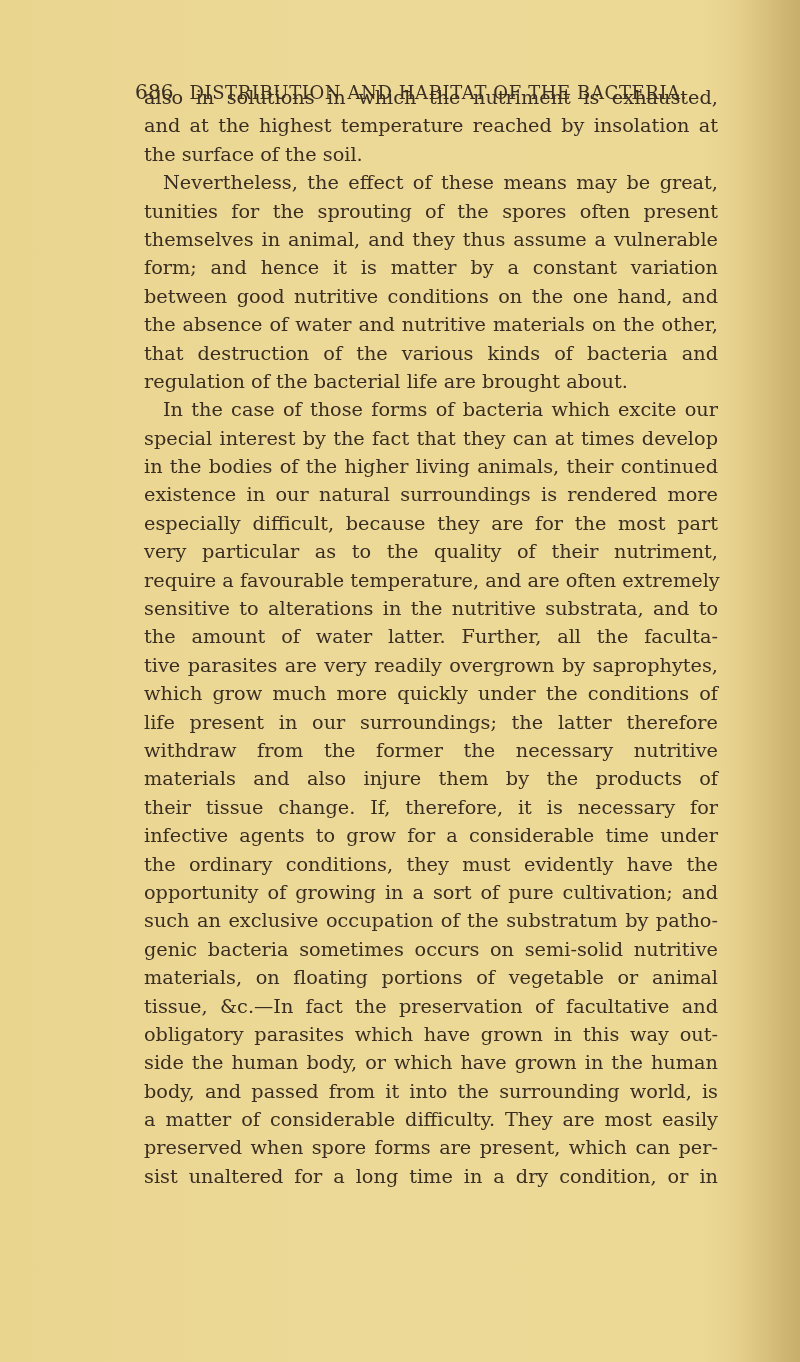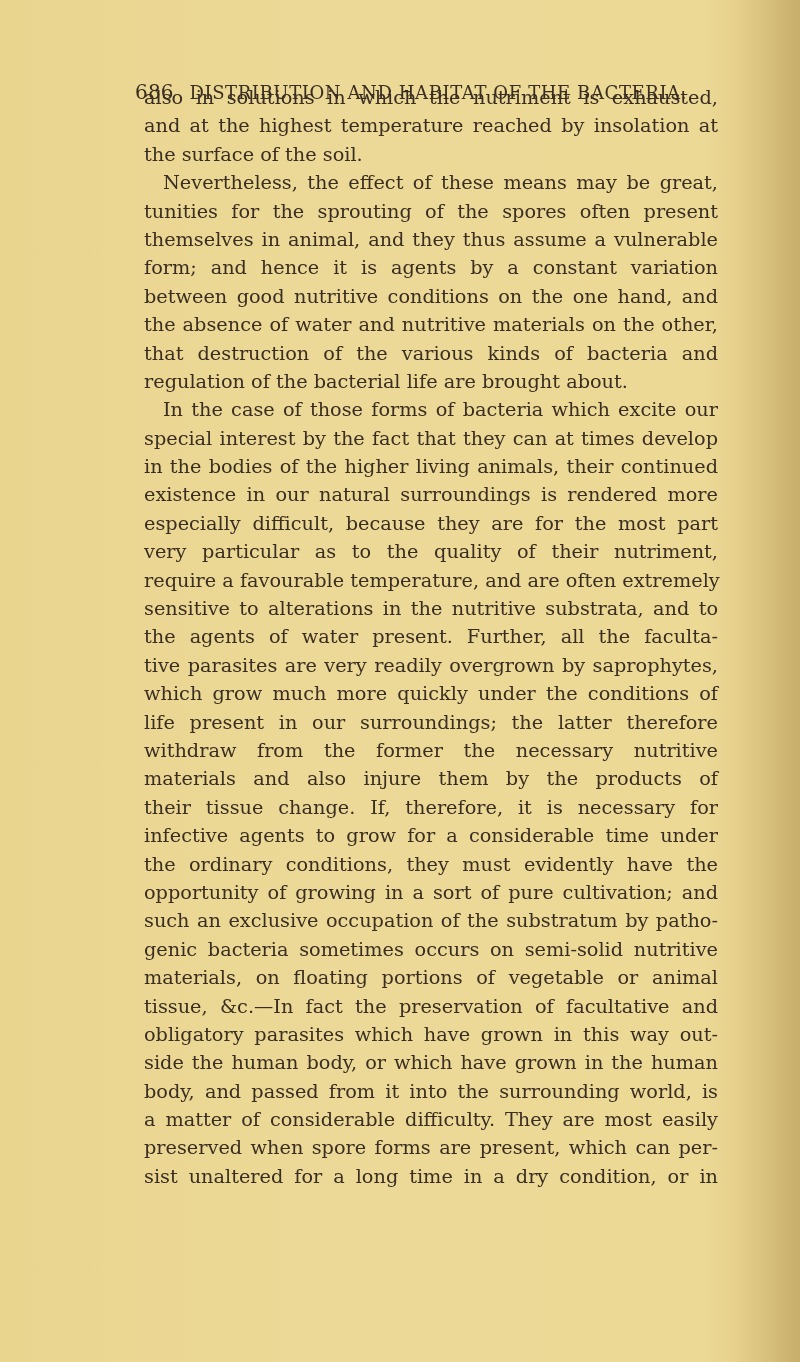--- a/index.html
+++ b/index.html
@@ -42,34 +42,34 @@
   </div>
 
 
   <div class="body-text" id="body-text" style="top: 84px;">
       <div class="line">also in solutions in which the nutriment is exhausted,</div>
       <div class="line">and at the highest temperature reached by insolation at</div>
       <div class="line last">the surface of the soil.</div>
       <div class="line indent">Nevertheless, the effect of these means may be great,</div>
       <div class="line">tunities for the sprouting of the spores often present</div>
       <div class="line">themselves in animal, and they thus assume a vulnerable</div>
-      <div class="line">form; and hence it is agents by a constant variation</div>
+      <div class="line">form; and hence it is matter by a constant variation</div>
       <div class="line">between good nutritive conditions on the one hand, and</div>
       <div class="line">the absence of water and nutritive materials on the other,</div>
       <div class="line">that destruction of the various kinds of bacteria and</div>
       <div class="line last">regulation of the bacterial life are brought about.</div>
       <div class="line indent">In the case of those forms of bacteria which excite our</div>
       <div class="line">special interest by the fact that they can at times develop</div>
       <div class="line">in the bodies of the higher living animals, their continued</div>
       <div class="line">existence in our natural surroundings is rendered more</div>
       <div class="line">especially difficult, because they are for the most part</div>
       <div class="line">very particular as to the quality of their nutriment,</div>
       <div class="line">require a favourable temperature, and are often extremely</div>
       <div class="line">sensitive to alterations in the nutritive substrata, and to</div>
-      <div class="line">the agents of water present.  Further, all the faculta-</div>
+      <div class="line">the amount of water latter.  Further, all the faculta-</div>
       <div class="line">tive parasites are very readily overgrown by saprophytes,</div>
       <div class="line">which grow much more quickly under the conditions of</div>
       <div class="line">life present in our surroundings; the latter therefore</div>
       <div class="line">withdraw from the former the necessary nutritive</div>
       <div class="line">materials and also injure them by the products of</div>
       <div class="line">their tissue change.  If, therefore, it is necessary for</div>
       <div class="line">infective agents to grow for a considerable time under</div>
       <div class="line">the ordinary conditions, they must evidently have the</div>
       <div class="line">opportunity of growing in a sort of pure cultivation; and</div>
       <div class="line">such an exclusive occupation of the substratum by patho-</div>

